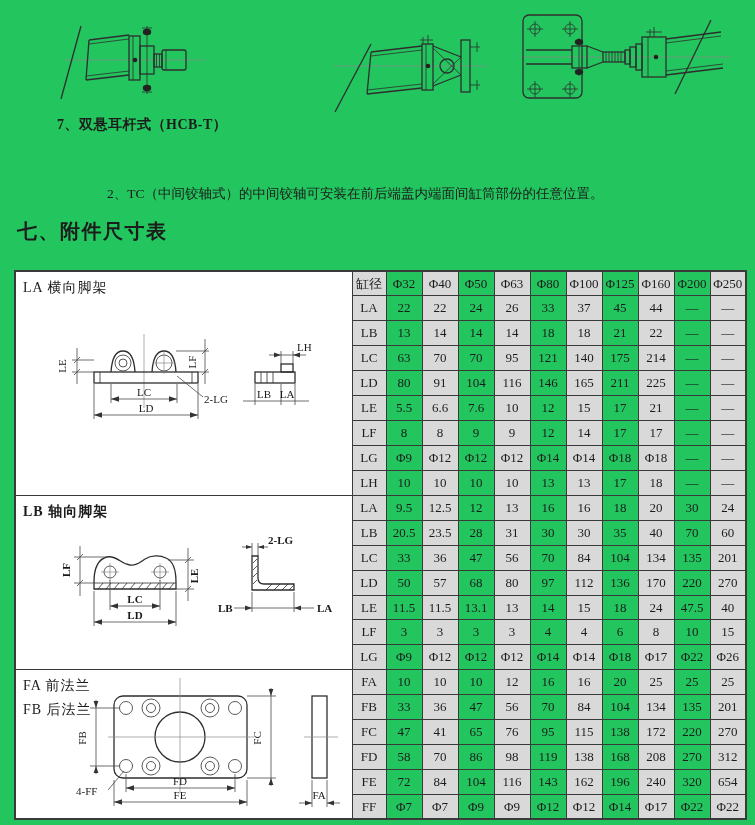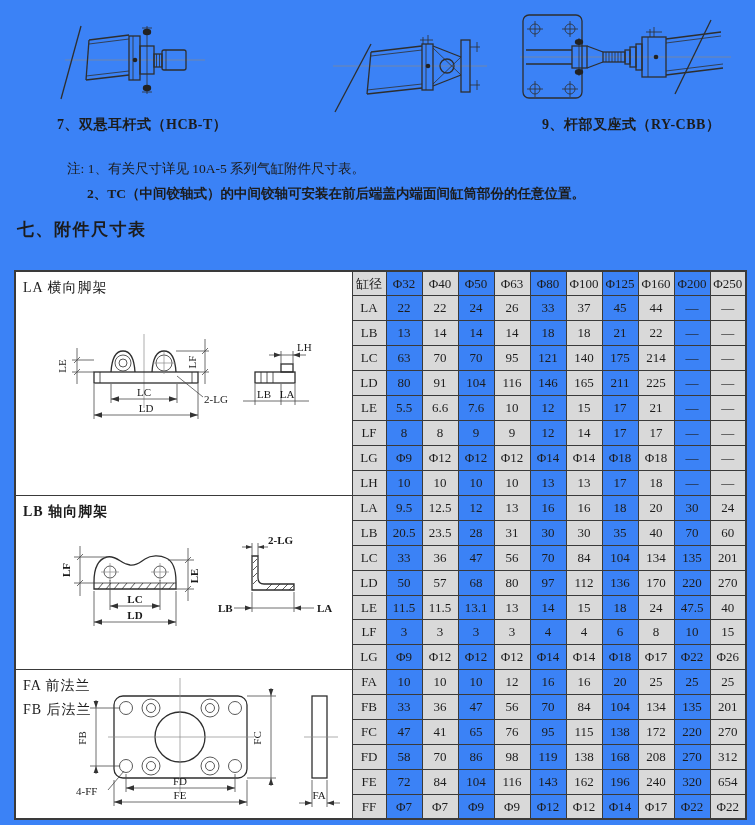--- a/index.html
+++ b/index.html
@@ -2,34 +2,34 @@
 <html style="--shade: #d9d9d9; --bd: #3a3a3a;"><head>
 <meta charset="utf-8">
 <style>
   * { margin:0; padding:0; box-sizing:border-box; }
   html,body { background:#fff; }
   body {
     width:755px; height:825px; position:relative; overflow:hidden;
     font-family:"Liberation Serif","DejaVu Serif",serif;
     color:#1c1c1c;
   }
-  .page { position:absolute; inset:0; background:#3b82f6; }
+  .page { position:absolute; inset:0; background:#22c55e; }
 
   
   .fig { position:absolute; }
   .fig7 { left:45px; top:4px;  width:170px; height:112px; }
   .fig8 { left:325px; top:32px; width:170px; height:112px; }
   .fig9 { left:515px; top:2px;  width:222px; height:114px; }
   .cap { position:absolute; top:116px; font-size:14px; font-weight:bold; white-space:nowrap; letter-spacing:.5px; }
   .cap7 { left:57px; } .cap8 { left:299px; } .cap9 { left:542px; }
 
   .note { position:absolute; font-size:13.5px; white-space:nowrap; }
   .note1 { left:67px; top:160px; }
-  .note2 { left:87px; top:185px;font-weight:bold; }
-  .sec-title { position:absolute; left:17px; top:218px; font-size:17px; font-weight:bold; letter-spacing:1.5px; }
+  .note2 { left:107px; top:185px; }
+  .sec-title { position:absolute; left:17px; top:218px; font-size:20px; font-weight:bold; letter-spacing:1.5px; }
 
   
   :root { --shade:#d9d9d9; --bd:#3a3a3a; }
   table.dims {
     position:absolute; left:14px; top:270px; width:731px;
     border-collapse:collapse; table-layout:fixed; font-size:13px;
   }
   .c-diag { width:337px; } .c-lbl { width:34px; } .c-d { width:36px; }
   table.dims td, table.dims th {
     border:1px solid var(--bd); height:24.9px; padding:0;
@@ -153,23 +153,21 @@
     <line class="tl" x1="139" y1="25" x2="139" y2="35"></line>
     <line class="tl" x1="131" y1="30" x2="147" y2="30"></line>
     <line class="ol" x1="151" y1="37" x2="206" y2="30"></line>
     <line class="tl" x1="151" y1="41" x2="206" y2="34"></line>
     <line class="tl" x1="151" y1="69" x2="208" y2="62"></line>
     <line class="ol" x1="151" y1="73" x2="208" y2="66"></line>
     <line class="ol" x1="160" y1="92" x2="196" y2="18"></line>
   </svg>
 
   <div class="cap cap7">7、双悬耳杆式（HCB-T）</div>
-  <div class="cap cap9">9、杆部叉座式（RY-CBB）</div>
-
-  <div class="note note1">注: 1、有关尺寸详见 10A-5 系列气缸附件尺寸表。</div>
+
   <div class="note note2">2、TC（中间铰轴式）的中间铰轴可安装在前后端盖内端面间缸筒部份的任意位置。</div>
   <div class="sec-title">七、附件尺寸表</div>
 
   <table class="dims">
     <colgroup>
         <col class="c-diag">
         <col class="c-lbl">
         <col class="c-d" span="10">
       </colgroup>
     <tbody id="tbody">

